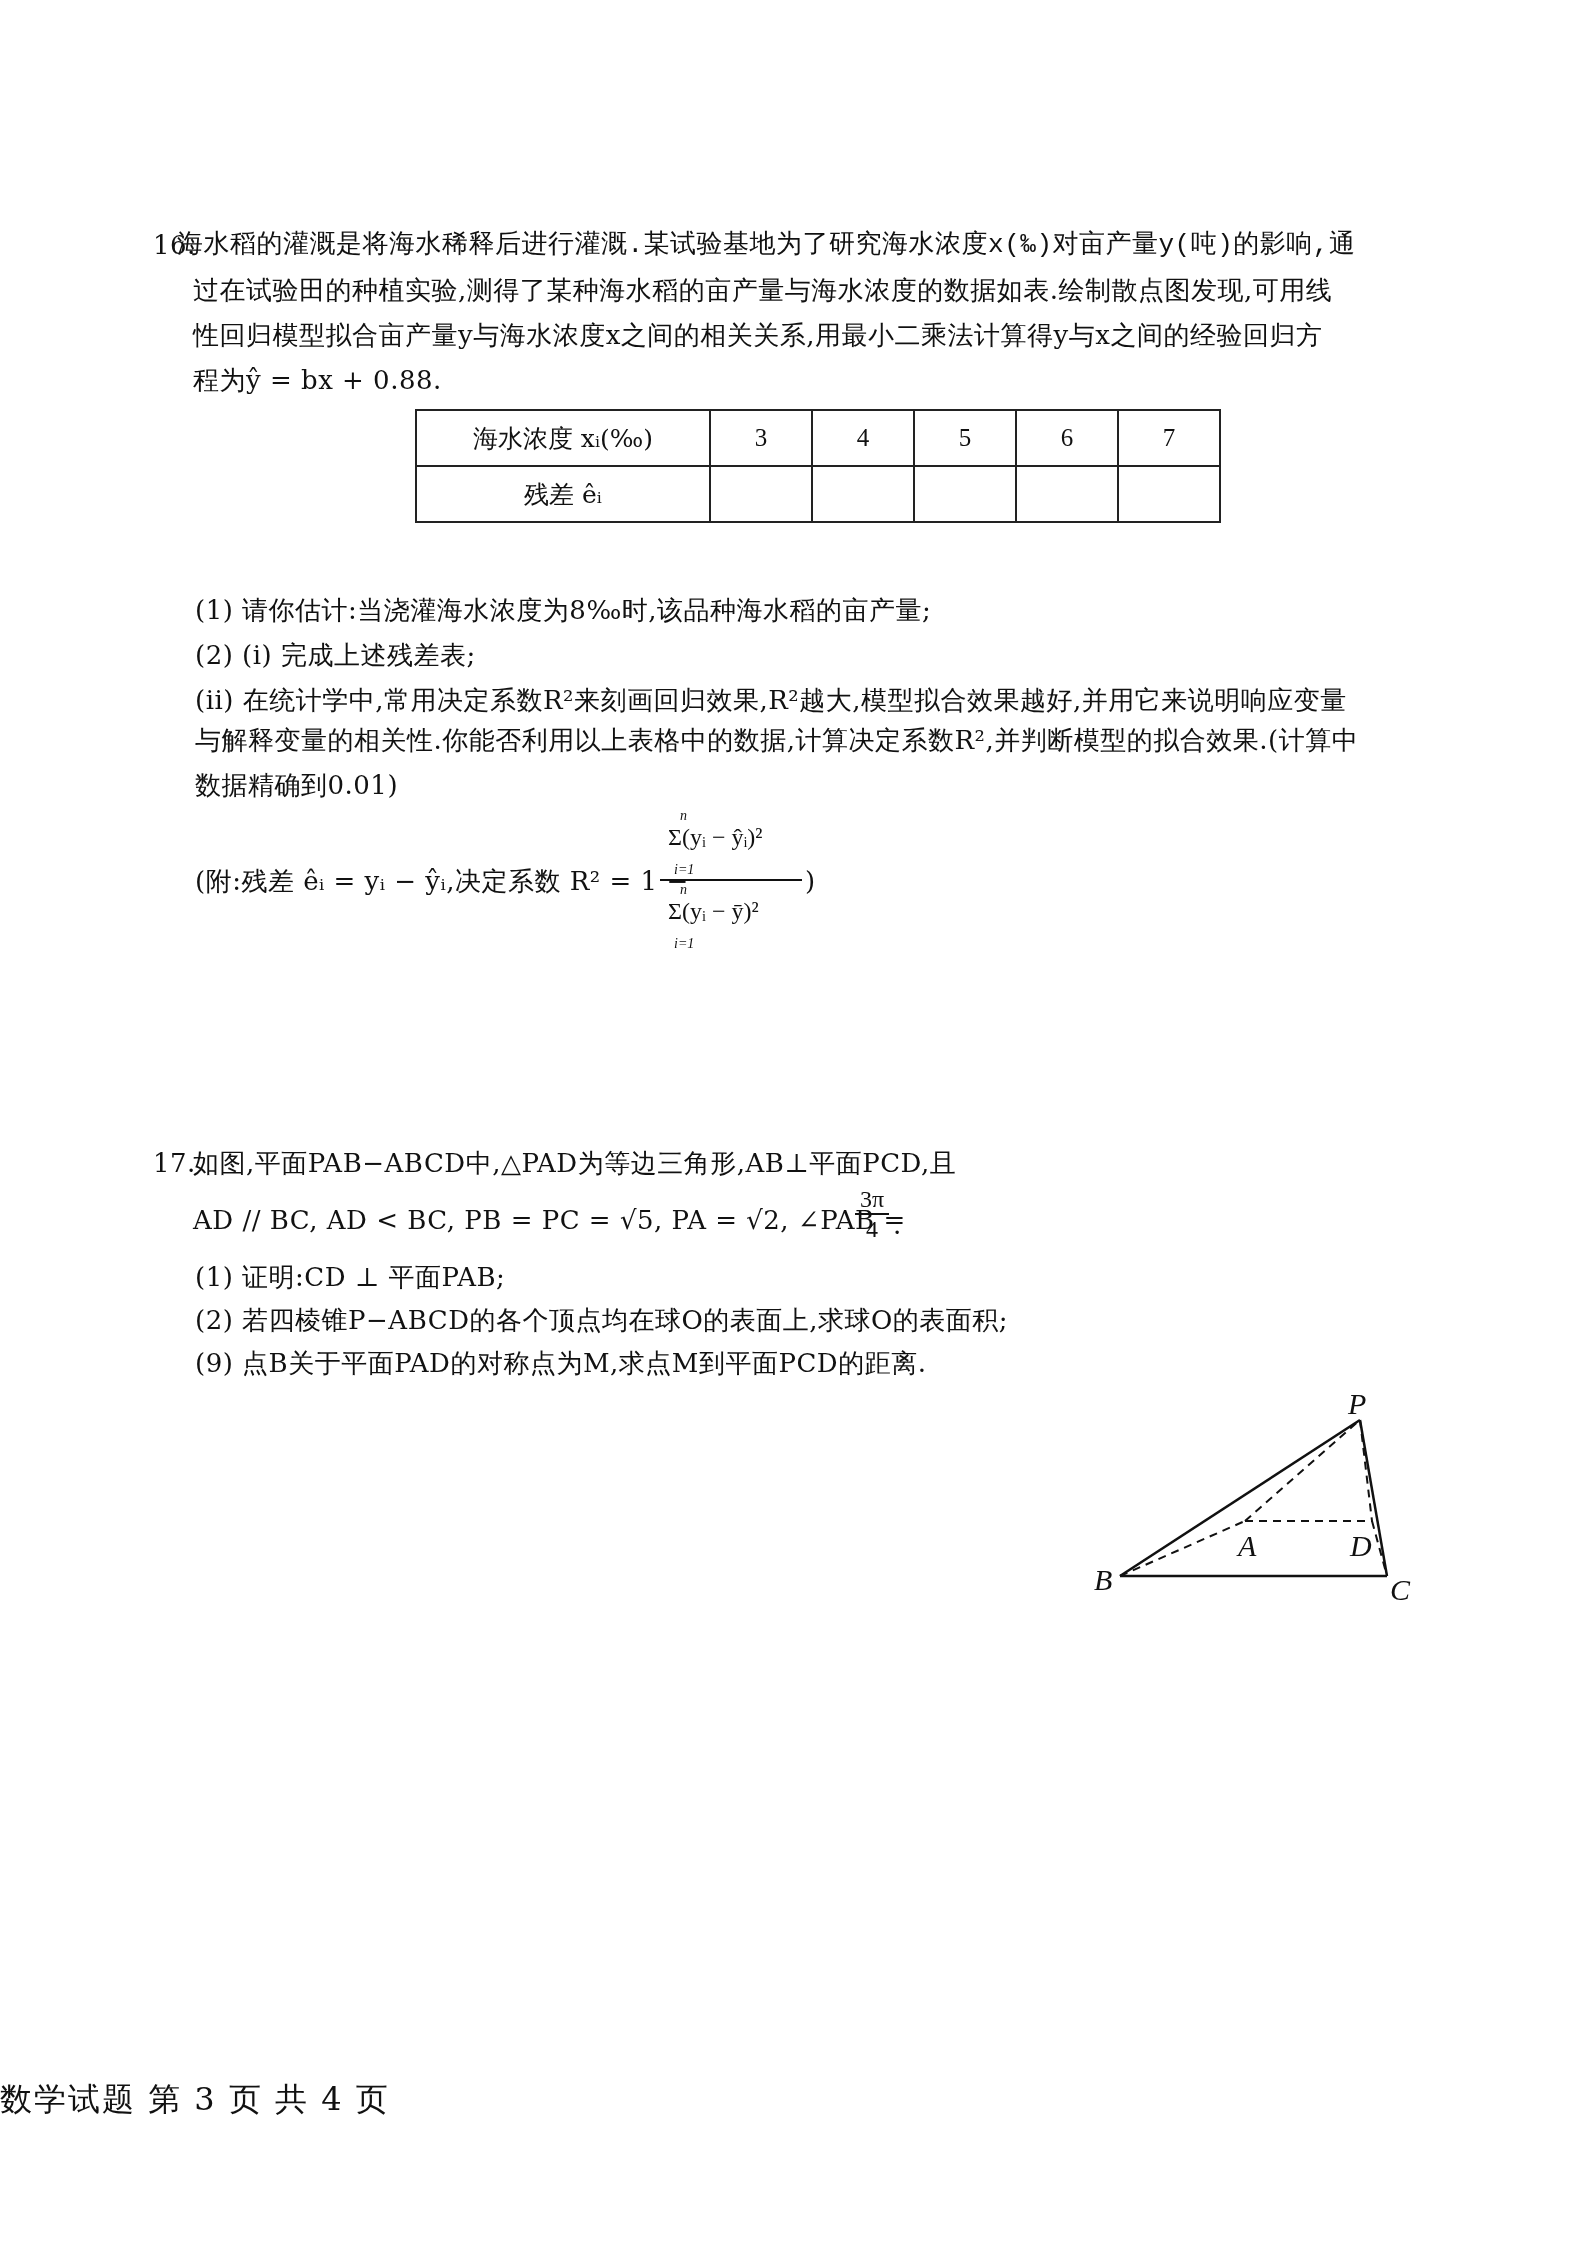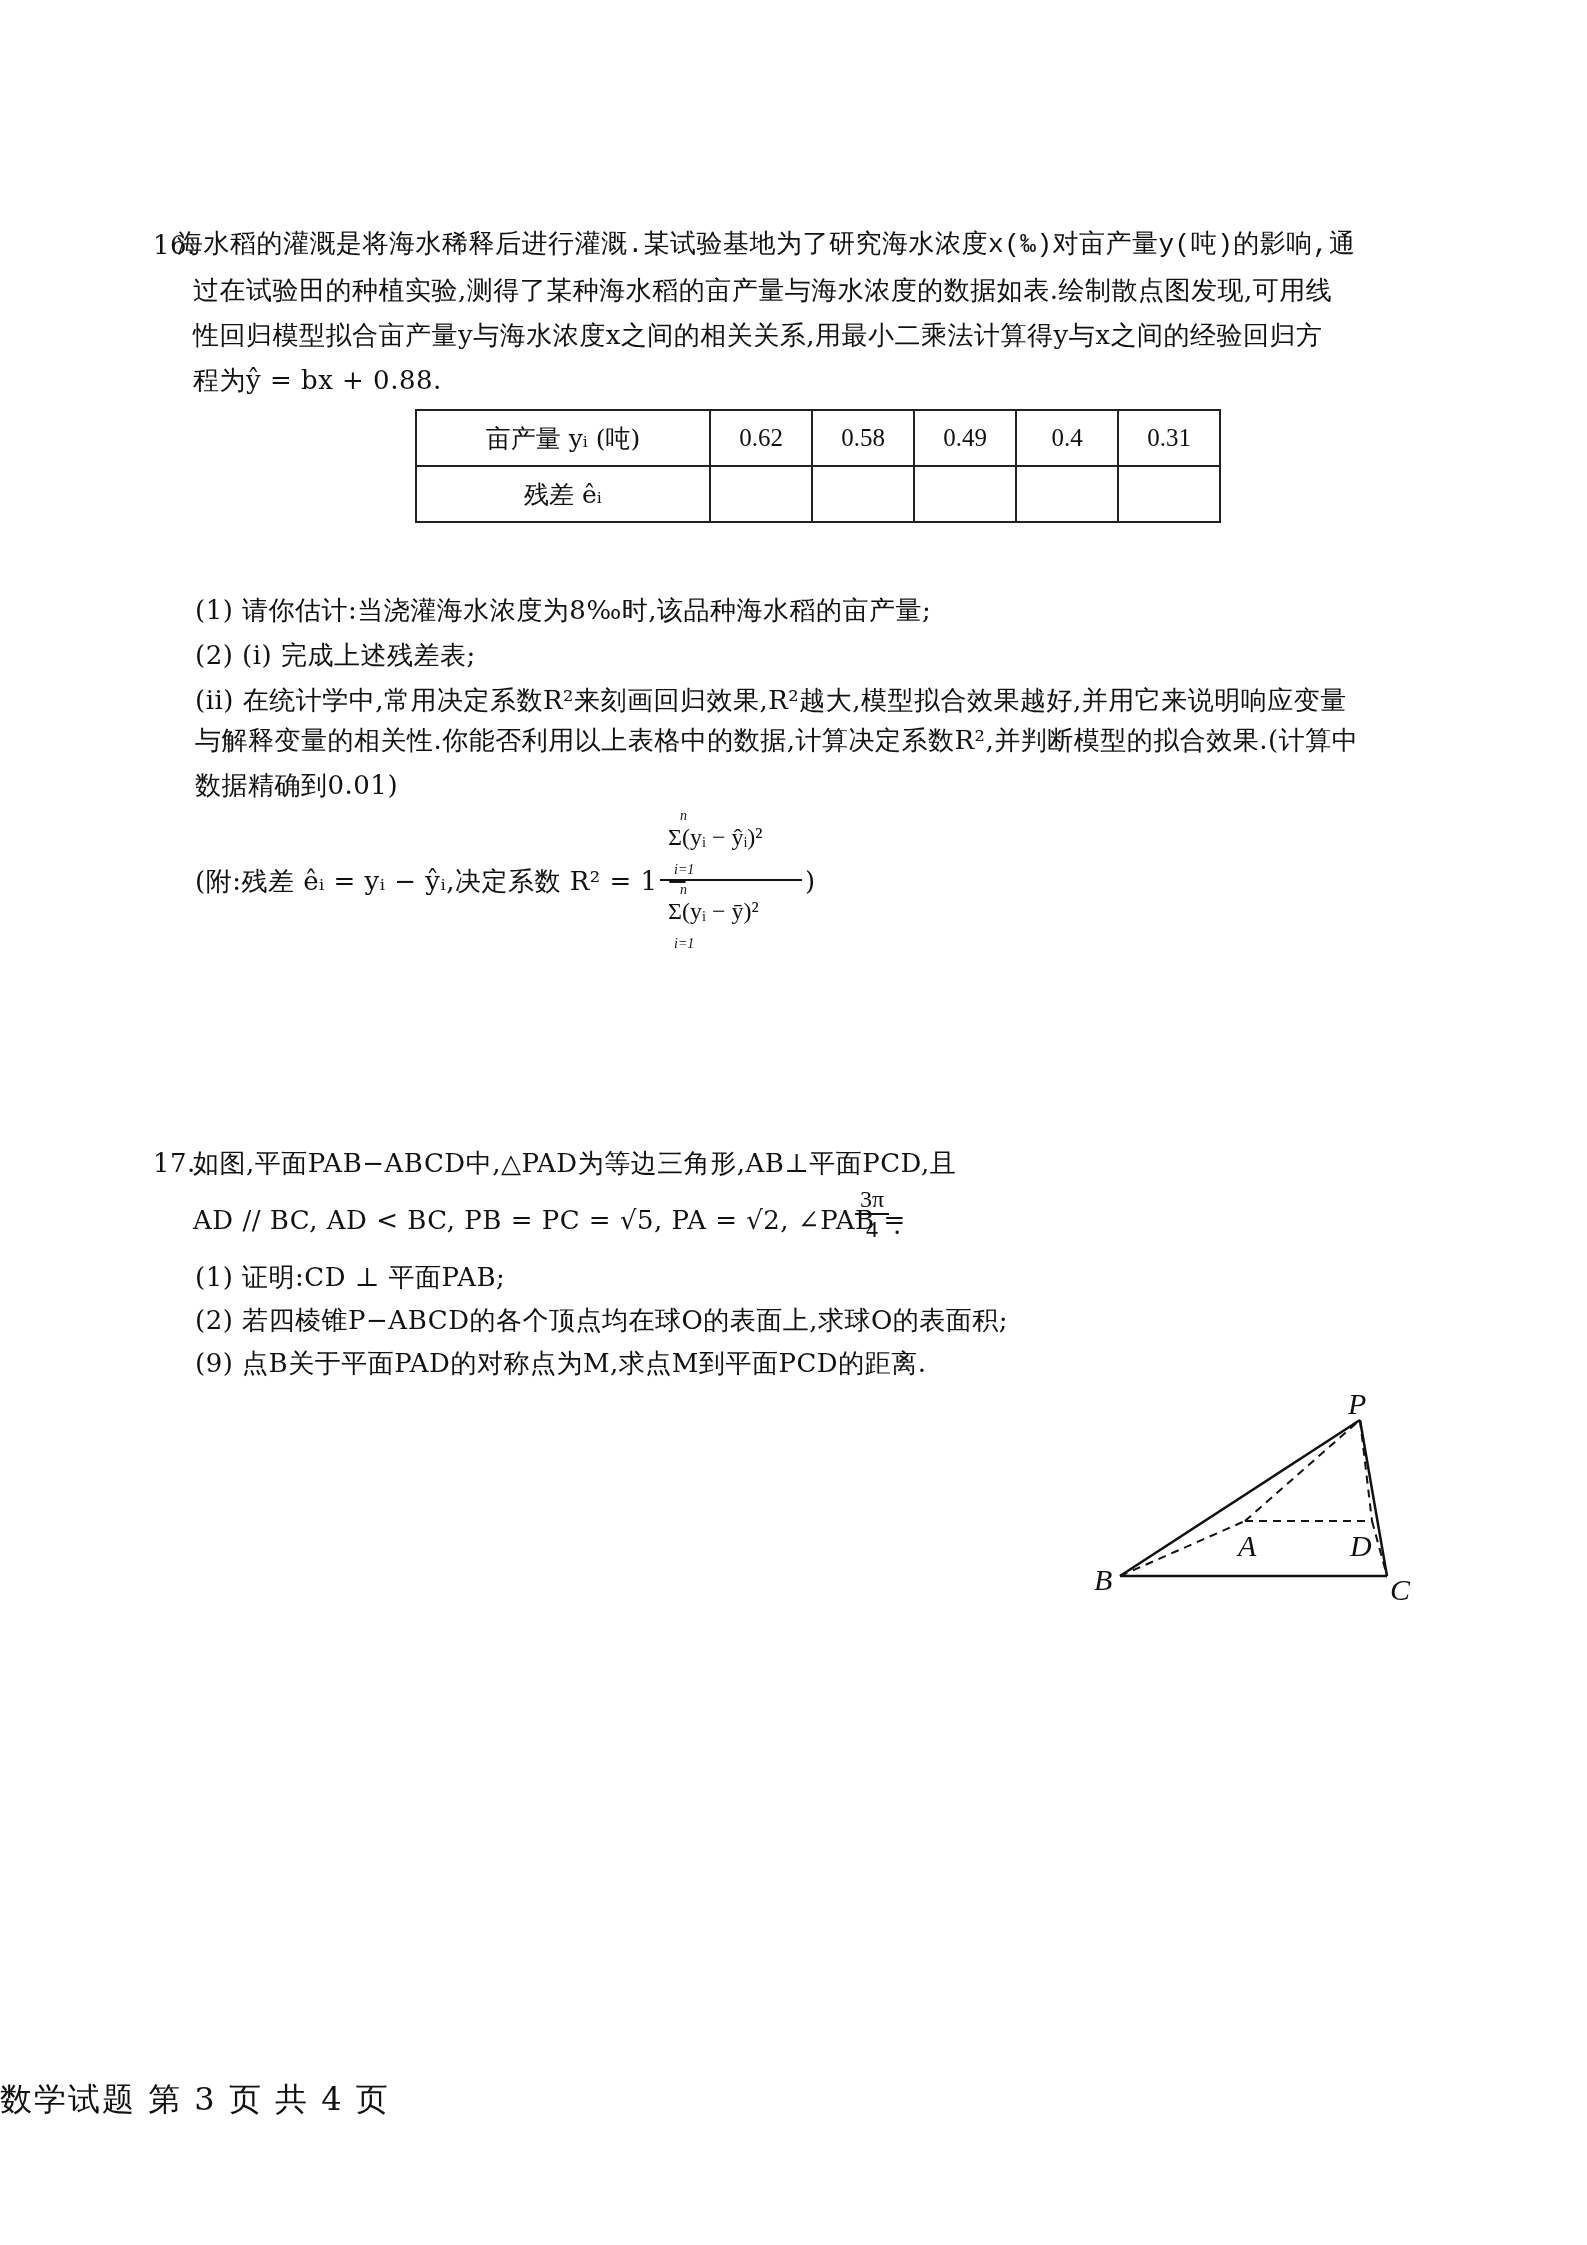--- a/index.html
+++ b/index.html
@@ -20,27 +20,27 @@
 <body>
 
 <div class="line" style="left:153px; top:228px;">16.</div>
 <div class="line" style="left:177px; top:228px;font-family:Liberation Mono, monospace;">海水稻的灌溉是将海水稀释后进行灌溉.某试验基地为了研究海水浓度x(‰)对亩产量y(吨)的影响,通</div>
 <div class="line" style="left:193px; top:273px;">过在试验田的种植实验,测得了某种海水稻的亩产量与海水浓度的数据如表.绘制散点图发现,可用线</div>
 <div class="line" style="left:193px; top:318px;">性回归模型拟合亩产量y与海水浓度x之间的相关关系,用最小二乘法计算得y与x之间的经验回归方</div>
 <div class="line" style="left:193px; top:363px;">程为ŷ = bx + 0.88.</div>
 
 <table class="data">
   <tbody>
-  <tr>
-    <td class="head">亩产量 yᵢ (吨)</td>
-    <td class="val">0.62</td>
-    <td class="val">0.58</td>
-    <td class="val">0.49</td>
-    <td class="val">0.4</td>
-    <td class="val">0.31</td>
+      <tr>
+    <td class="head">海水浓度 xᵢ(‰)</td>
+    <td class="val">3</td>
+    <td class="val">4</td>
+    <td class="val">5</td>
+    <td class="val">6</td>
+    <td class="val">7</td>
   </tr>
   <tr>
     <td class="head">残差 êᵢ</td>
     <td class="val"></td>
     <td class="val"></td>
     <td class="val"></td>
     <td class="val"></td>
     <td class="val"></td>
   </tr>
 </tbody>

